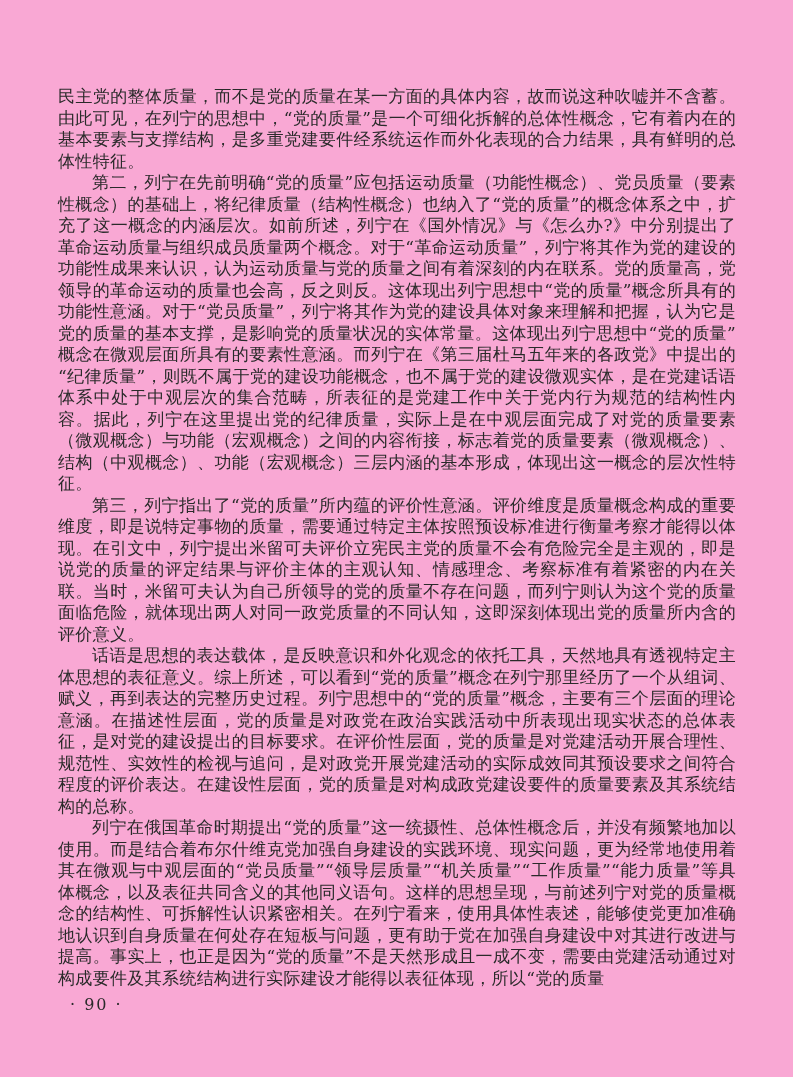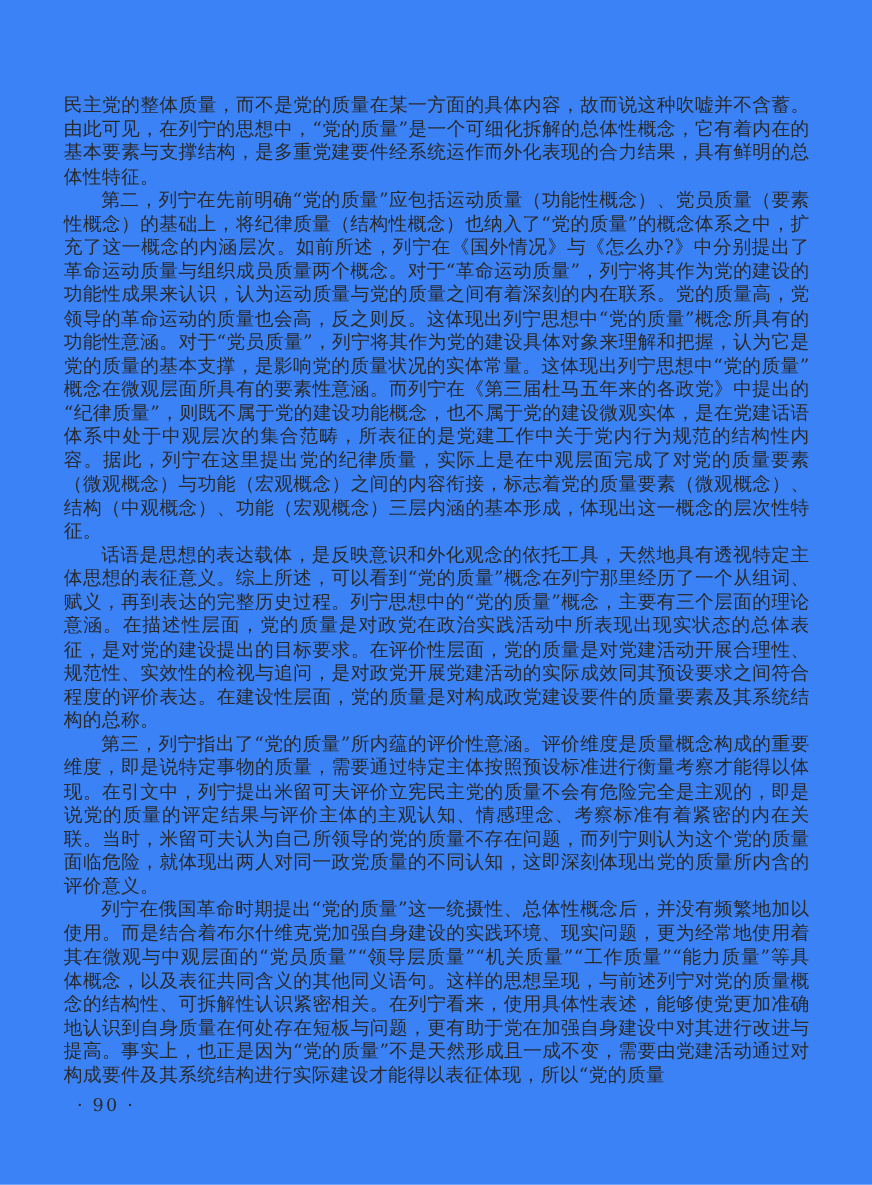--- a/index.html
+++ b/index.html
@@ -11,21 +11,21 @@
     width: 793px;
     height: 1077px;
     position: relative;
     font-family: "DejaVu Serif", "Liberation Serif", serif;
     color: #2a2a2a;
     overflow: hidden;
   }
   .page {
     position: absolute;
     inset: 0;
-    background: #3b82f6;
+    background: #f9a8d4;
   }
   .text-block {
     position: absolute;
     left: 58px;
     top: 86px;
     width: 678px;
     font-size: 17px;
     line-height: 21.5px;
     text-align: justify;
     text-justify: inter-ideograph;
@@ -47,18 +47,18 @@
     color: #2a2a2a;
   }
 </style>
 </head>
 <body>
 
 <div class="page">
   <main class="text-block">
     <p class="para">民主党的整体质量，而不是党的质量在某一方面的具体内容，故而说这种吹嘘并不含蓄。由此可见，在列宁的思想中，“党的质量”是一个可细化拆解的总体性概念，它有着内在的基本要素与支撑结构，是多重党建要件经系统运作而外化表现的合力结果，具有鲜明的总体性特征。</p>
     <p class="para indent">第二，列宁在先前明确“党的质量”应包括运动质量（功能性概念）、党员质量（要素性概念）的基础上，将纪律质量（结构性概念）也纳入了“党的质量”的概念体系之中，扩充了这一概念的内涵层次。如前所述，列宁在《国外情况》与《怎么办?》中分别提出了革命运动质量与组织成员质量两个概念。对于“革命运动质量”，列宁将其作为党的建设的功能性成果来认识，认为运动质量与党的质量之间有着深刻的内在联系。党的质量高，党领导的革命运动的质量也会高，反之则反。这体现出列宁思想中“党的质量”概念所具有的功能性意涵。对于“党员质量”，列宁将其作为党的建设具体对象来理解和把握，认为它是党的质量的基本支撑，是影响党的质量状况的实体常量。这体现出列宁思想中“党的质量”概念在微观层面所具有的要素性意涵。而列宁在《第三届杜马五年来的各政党》中提出的“纪律质量”，则既不属于党的建设功能概念，也不属于党的建设微观实体，是在党建话语体系中处于中观层次的集合范畴，所表征的是党建工作中关于党内行为规范的结构性内容。据此，列宁在这里提出党的纪律质量，实际上是在中观层面完成了对党的质量要素（微观概念）与功能（宏观概念）之间的内容衔接，标志着党的质量要素（微观概念）、结构（中观概念）、功能（宏观概念）三层内涵的基本形成，体现出这一概念的层次性特征。</p>
+    <p class="para indent">第三，列宁指出了“党的质量”所内蕴的评价性意涵。评价维度是质量概念构成的重要维度，即是说特定事物的质量，需要通过特定主体按照预设标准进行衡量考察才能得以体现。在引文中，列宁提出米留可夫评价立宪民主党的质量不会有危险完全是主观的，即是说党的质量的评定结果与评价主体的主观认知、情感理念、考察标准有着紧密的内在关联。当时，米留可夫认为自己所领导的党的质量不存在问题，而列宁则认为这个党的质量面临危险，就体现出两人对同一政党质量的不同认知，这即深刻体现出党的质量所内含的评价意义。</p>
     <p class="para indent">话语是思想的表达载体，是反映意识和外化观念的依托工具，天然地具有透视特定主体思想的表征意义。综上所述，可以看到“党的质量”概念在列宁那里经历了一个从组词、赋义，再到表达的完整历史过程。列宁思想中的“党的质量”概念，主要有三个层面的理论意涵。在描述性层面，党的质量是对政党在政治实践活动中所表现出现实状态的总体表征，是对党的建设提出的目标要求。在评价性层面，党的质量是对党建活动开展合理性、规范性、实效性的检视与追问，是对政党开展党建活动的实际成效同其预设要求之间符合程度的评价表达。在建设性层面，党的质量是对构成政党建设要件的质量要素及其系统结构的总称。</p>
-    <p class="para indent">第三，列宁指出了“党的质量”所内蕴的评价性意涵。评价维度是质量概念构成的重要维度，即是说特定事物的质量，需要通过特定主体按照预设标准进行衡量考察才能得以体现。在引文中，列宁提出米留可夫评价立宪民主党的质量不会有危险完全是主观的，即是说党的质量的评定结果与评价主体的主观认知、情感理念、考察标准有着紧密的内在关联。当时，米留可夫认为自己所领导的党的质量不存在问题，而列宁则认为这个党的质量面临危险，就体现出两人对同一政党质量的不同认知，这即深刻体现出党的质量所内含的评价意义。</p>
     <p class="para indent">列宁在俄国革命时期提出“党的质量”这一统摄性、总体性概念后，并没有频繁地加以使用。而是结合着布尔什维克党加强自身建设的实践环境、现实问题，更为经常地使用着其在微观与中观层面的“党员质量”“领导层质量”“机关质量”“工作质量”“能力质量”等具体概念，以及表征共同含义的其他同义语句。这样的思想呈现，与前述列宁对党的质量概念的结构性、可拆解性认识紧密相关。在列宁看来，使用具体性表述，能够使党更加准确地认识到自身质量在何处存在短板与问题，更有助于党在加强自身建设中对其进行改进与提高。事实上，也正是因为“党的质量”不是天然形成且一成不变，需要由党建活动通过对构成要件及其系统结构进行实际建设才能得以表征体现，所以“党的质量</p>
   </main>
   <div class="page-number">· 90 ·</div>
 </div>
 
 </body></html>

